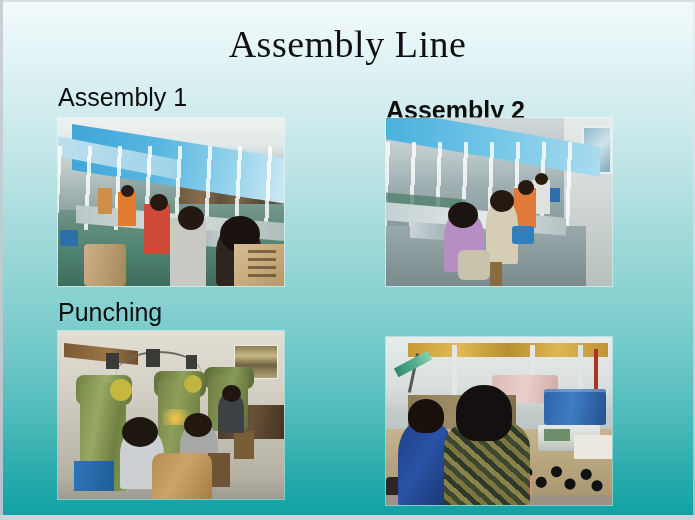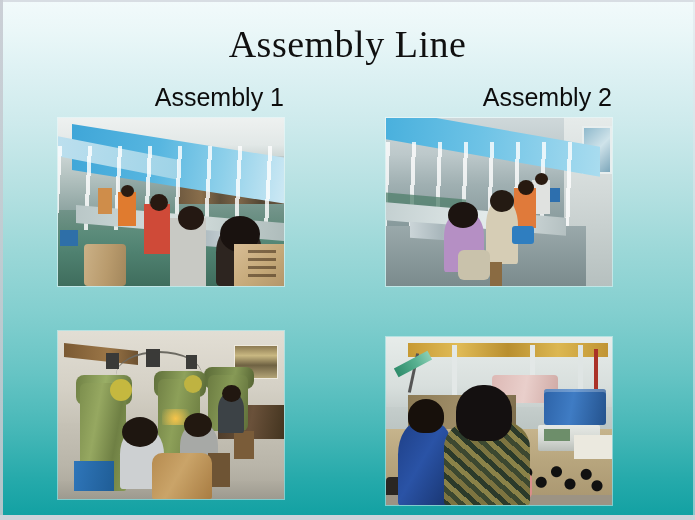--- a/index.html
+++ b/index.html
@@ -56,25 +56,25 @@
     color: #101010;
     letter-spacing: 0.5px;
   }
 
   .caption {
     position: absolute;
     font-family: "Liberation Sans", sans-serif;
     font-size: 25px;
     line-height: 30px;
     color: #0d0d0d;
-    text-align: right;
+    text-align: left;
     white-space: nowrap;
   }
   #cap-a1 { left: 58px;  top: 82px;  width: 226px; }
-  #cap-a2 { left: 386px; top: 82px;  width: 226px; }
+  #cap-a2 { left: 386px; top: 95px;  width: 226px; font-weight: bold; }
   #cap-pu { left: 58px;  top: 297px; width: 226px; }
   #cap-ts { left: 371px; top: 297px; width: 256px; }
 
   .photo {
     position: absolute;
     overflow: hidden;
     background: #9aa8ad;
     box-shadow: 0 0 0 1px rgba(255,255,255,0.45);
   }
   #photo-a1 { left: 58px;  top: 118px; width: 226px; height: 168px; }
@@ -434,20 +434,21 @@
     <div class="ph-layer head a2-w3h"></div>
     <div class="ph-layer a2-w2"></div>
     <div class="ph-layer head a2-w2h"></div>
     <div class="ph-layer a2-w1"></div>
     <div class="ph-layer head a2-w1h"></div>
     <div class="ph-layer a2-bluebag"></div>
     <div class="ph-layer a2-sack"></div>
     <div class="ph-layer a2-stool"></div>
   </div>
 
+  <div class="caption" id="cap-pu">Punching</div>
   <div class="photo" id="photo-pu">
     <div class="ph-layer pu-bg"></div>
     <div class="ph-layer pu-wall"></div>
     <div class="ph-layer pu-window"></div>
     <div class="ph-layer pu-beam"></div>
     <div class="ph-layer pu-wire"></div>
     <div class="ph-layer pu-box1"></div>
     <div class="ph-layer pu-box2"></div>
     <div class="ph-layer pu-box3"></div>
     <div class="ph-layer pu-bench"></div>

